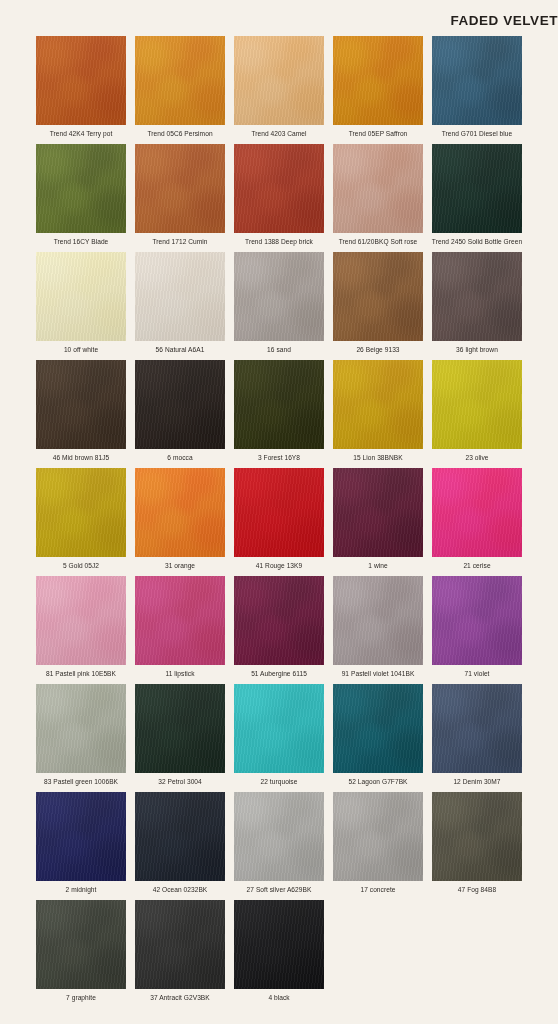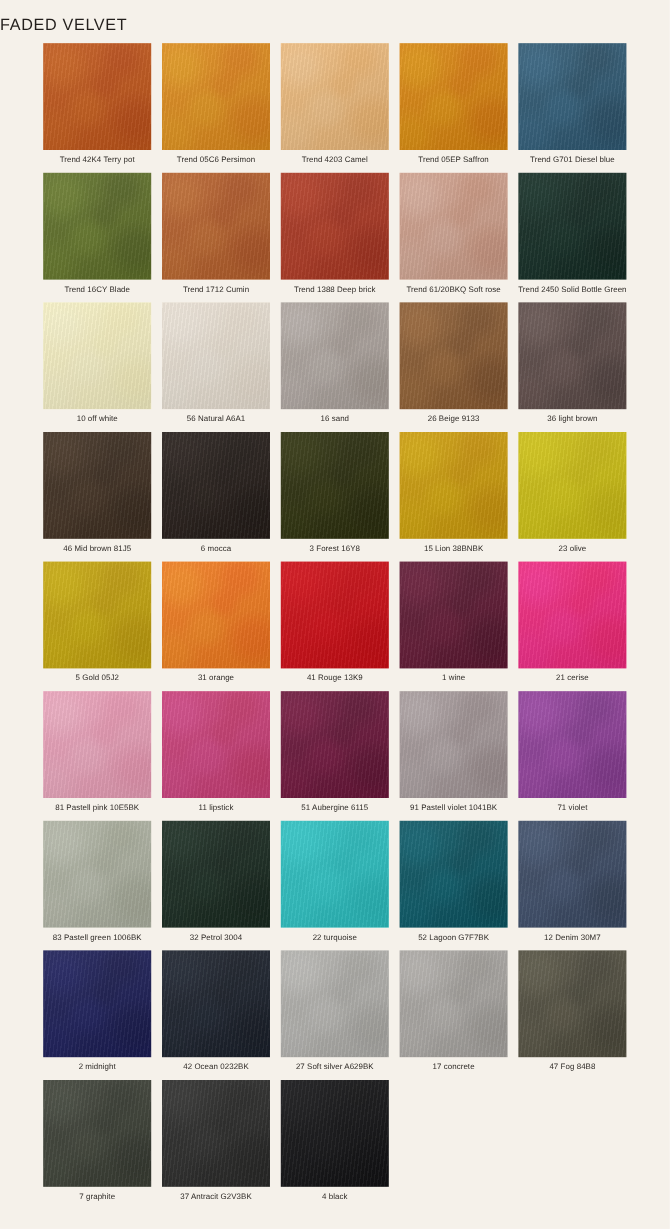--- a/index.html
+++ b/index.html
@@ -16,23 +16,23 @@
     color: #2b2722;
   }
   #page {
     position: relative;
     width: 558px;
     height: 1024px;
     background: #f5f1ea;
     box-sizing: border-box;
   }
   #chart-title {
-    text-align: left;
+    text-align: right;
     font-size: 13.5px;
-    font-weight: normal;
+    font-weight: bold;
     letter-spacing: 0.55px;
     color: #231f1c;
     padding-top: 13px;
     padding-bottom: 0;
     line-height: 16px;
   }
   #swatch-grid {
     margin: 0 auto;
     padding-top: 7px;
     width: 486px;

